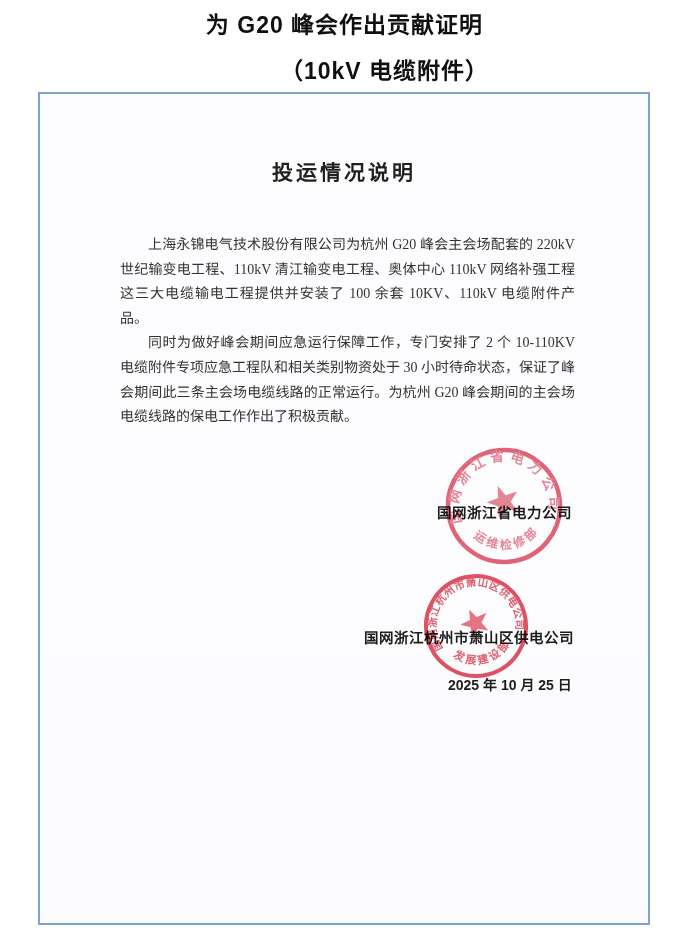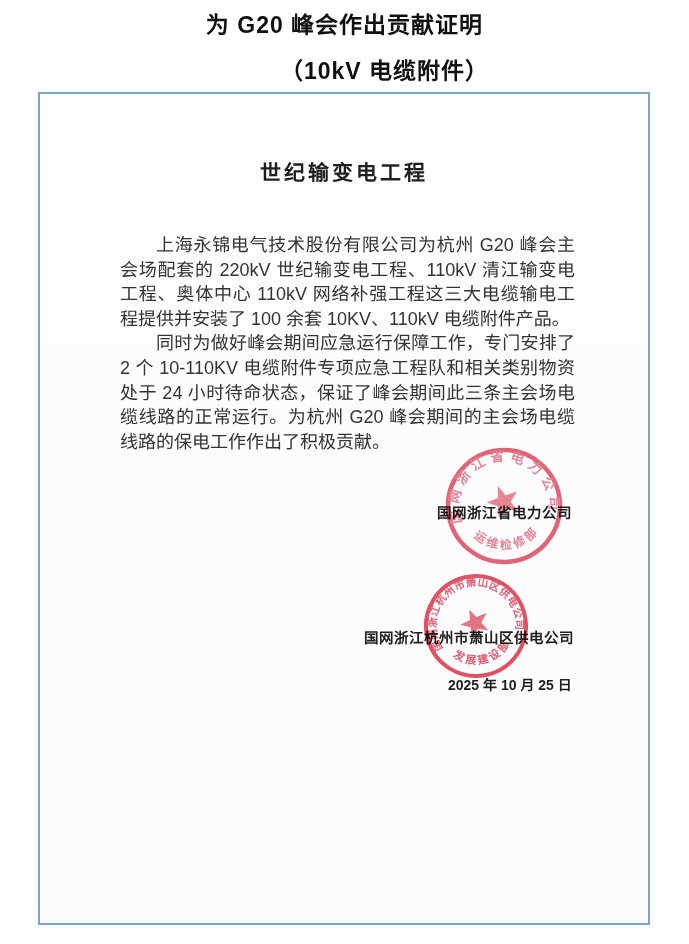--- a/index.html
+++ b/index.html
@@ -21,22 +21,22 @@
     border:2px solid #7da3cf;
     background:linear-gradient(180deg,#fdfdff 0%,#fcfcfe 100%);
   }
   .doc-heading {
     position:absolute; top:62px; left:0; width:100%;
     text-align:center; font-size:21px; font-weight:bold;
     letter-spacing:3px; color:#1f1f1f;
   }
   .doc-body {
     position:absolute; left:80px; top:139px; width:455px;
-    font-family:Liberation Sans, sans-serif;
-    font-size:18px; line-height:24.6px; text-align:justify;
+    font-family:Liberation Serif, serif;
+    font-size:14px; line-height:24.6px; text-align:justify;
     color:#333333;
   }
   .doc-body p { margin:0; text-indent:2em; }
 
   .sig-company {
     position:absolute; font-size:14.5px; font-weight:bold;
     color:#1d1d1d; letter-spacing:0.5px; white-space:nowrap;
   }
   .sig-company.first  { left:397px; top:407px; }
   .sig-company.second { left:324px; top:532px; }
@@ -61,25 +61,25 @@
   .s2-dept-text { font-size:11px;   letter-spacing:2.5px; fill:#df4a5d; }
 </style>
 </head>
 <body>
 
 <div class="page-title">为 G20 峰会作出贡献证明</div>
 <div class="page-subtitle">（10kV 电缆附件）</div>
 
 <div class="doc-box">
 
-  <div class="doc-heading">世纪输变电工程</div>
+  <div class="doc-heading">投运情况说明</div>
 
   <div class="doc-body">
     <p>上海永锦电气技术股份有限公司为杭州 G20 峰会主会场配套的 220kV 世纪输变电工程、110kV 清江输变电工程、奥体中心 110kV 网络补强工程这三大电缆输电工程提供并安装了 100 余套 10KV、110kV 电缆附件产品。</p>
-    <p>同时为做好峰会期间应急运行保障工作，专门安排了 2 个 10-110KV 电缆附件专项应急工程队和相关类别物资处于 24 小时待命状态，保证了峰会期间此三条主会场电缆线路的正常运行。为杭州 G20 峰会期间的主会场电缆线路的保电工作作出了积极贡献。</p>
+    <p>同时为做好峰会期间应急运行保障工作，专门安排了 2 个 10-110KV 电缆附件专项应急工程队和相关类别物资处于 30 小时待命状态，保证了峰会期间此三条主会场电缆线路的正常运行。为杭州 G20 峰会期间的主会场电缆线路的保电工作作出了积极贡献。</p>
   </div>
 
   <div class="sig-company first">国网浙江省电力公司</div>
   <div class="sig-company second">国网浙江杭州市萧山区供电公司</div>
   <div class="doc-date">2025 年 10 月 25 日</div>
 
   <svg class="stamp first" viewBox="0 0 126 126">
     <defs>
       <path id="s1top" d="M 20.7 78.4 A 45 45 0 1 1 105.3 78.4" fill="none"></path>
       <path id="s1bot" d="M 29.1 89.5 A 43 43 0 0 0 96.9 89.5" fill="none"></path>

